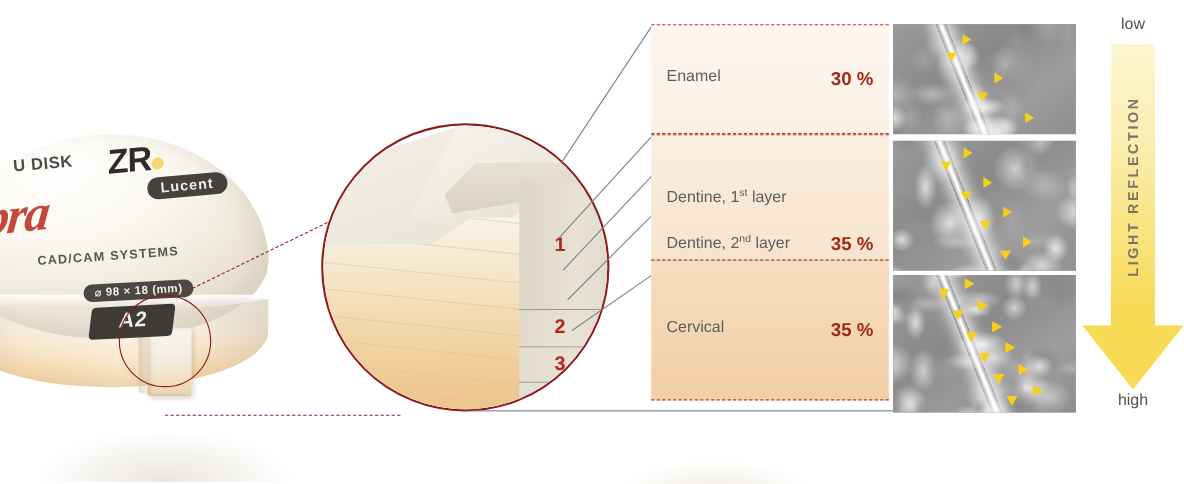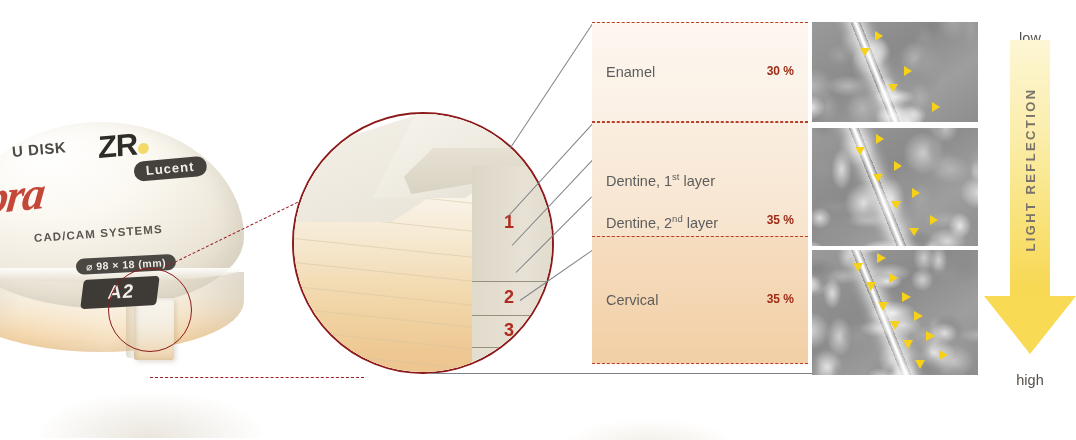--- a/index.html
+++ b/index.html
@@ -113,35 +113,35 @@
   
   .conn{position:absolute;height:0;border-top:1px solid #7c8289;transform-origin:left center;}
 
   
   .panels{position:absolute;left:592px;top:22px;width:216px;height:353px;}
   .panel{position:absolute;left:0;width:216px;box-sizing:border-box;
     border-top:1.4px dashed #b8402a;border-bottom:1.4px dashed #b8402a;
     display:flex;align-items:center;padding:0 14px;}
   .p-label{font-size:14.5px;color:#5d5d5d;}
   .p-label sup{font-size:9.5px;vertical-align:super;}
-  .p-val{margin-left:auto;font-size:12px;color:#9e2b16;font-weight:bold;}
+  .p-val{margin-left:auto;font-size:17px;color:#9e2b16;font-weight:bold;}
   .p-rows{display:flex;flex-direction:column;gap:24px;width:100%;}
   .p-row{display:flex;align-items:flex-start;width:100%;}
 
   
   .mic{position:absolute;left:812px;overflow:hidden;background:#8e8e8e;}
   .mic-tex{position:absolute;inset:0;}
   .beam{position:absolute;left:-20%;top:-30%;width:9px;height:180%;
     background:linear-gradient(to right,rgba(255,255,255,0),#ffffff 45%,#ffffff 55%,rgba(255,255,255,0));
     box-shadow:0 0 12px 4px rgba(255,255,255,.75);transform:rotate(-22deg);}
   .arr{position:absolute;width:0;height:0;}
 
   
   .legend{position:absolute;left:984px;top:14px;width:92px;height:362px;}
-  .lg-low,.lg-high{position:absolute;width:92px;text-align:center;font-size:14.5px;color:#55504b;margin-top:16px;}
+  .lg-low,.lg-high{position:absolute;width:92px;text-align:center;font-size:14.5px;color:#55504b;}
   .lg-low{top:0;}
   .lg-high{top:342px;}
   .arrow-shaft{position:absolute;left:26px;top:26px;width:40px;height:258px;
     background:linear-gradient(to bottom,#fdf6d4 0%,#fbeeae 35%,#f9e585 62%,#f8dc63 85%,#f7d84f 100%);}
   .arrow-head{position:absolute;left:0px;top:282px;width:0;height:0;
     border-left:46px solid transparent;border-right:46px solid transparent;
     border-top:58px solid #f8da55;}
   .lg-text{position:absolute;left:26px;top:26px;width:40px;height:258px;
     display:flex;align-items:center;justify-content:center;}
   .lg-text span{transform:rotate(-90deg);white-space:nowrap;font-size:13px;

